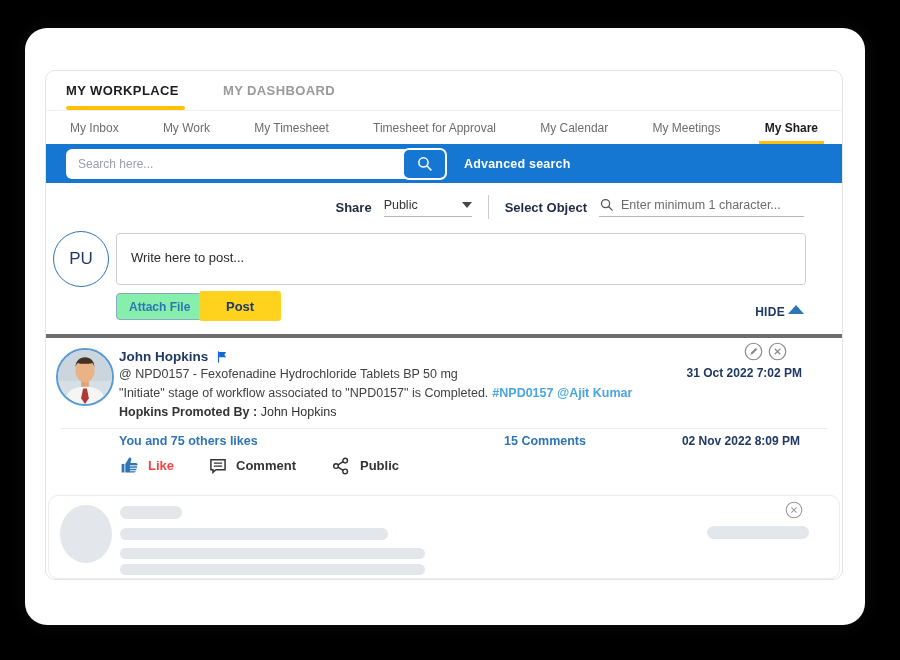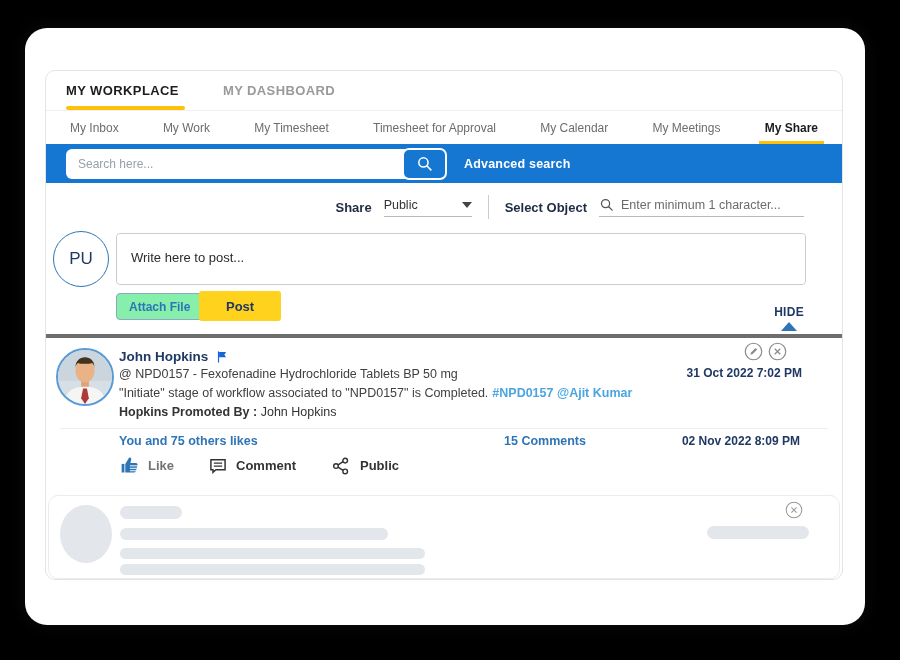--- a/index.html
+++ b/index.html
@@ -37,21 +37,21 @@
   .object-input { border:none; outline:none; font-size:12.5px; color:#555; width:100%; font-family:inherit; }
   .object-input::placeholder { color:#6b6b6b; }
 
   
   .composer-avatar { position:absolute; left:7px; top:160px; width:56px; height:56px; border:1.5px solid #2E75B6; border-radius:50%; display:flex; align-items:center; justify-content:center; font-size:17px; color:#203864; background:#fff; }
   .post-box { position:absolute; left:70px; top:162px; width:690px; height:52px; border:1px solid #ccc; border-radius:4px; }
   .post-input { width:100%; height:100%; border:none; resize:none; padding:16px 14px; font-size:13px; outline:none; border-radius:4px; font-family:inherit; color:#222; }
   .post-input::placeholder { color:#2b2b2b; opacity:1; }
   .attach-btn { position:absolute; left:70px; top:222px; height:27px; padding:0 12px; background:#86efac; border:1px solid #8ba8c4; border-radius:4px; color:#2E75B6; font-weight:bold; font-size:12px; cursor:pointer; font-family:inherit; }
   .post-btn { position:absolute; left:153px; top:220px; height:30px; padding:0 27px; background:#FFD21E; border:none; border-radius:3px; color:#203864; font-weight:bold; font-size:13px; cursor:pointer; font-family:inherit; }
-  .hide-wrap { position:absolute; right:38px; top:234px; display:flex; flex-direction:column; align-items:center; gap:3px; cursor:pointer; }
+  .hide-wrap { position:absolute; right:38px; top:234px; display:flex; flex-direction:row; align-items:flex-start; gap:3px; cursor:pointer; }
   .hide-label { font-size:12px; font-weight:bold; color:#203864; letter-spacing:.3px; }
   .tri-up { width:0; height:0; border-left:8px solid transparent; border-right:8px solid transparent; border-bottom:9px solid #2E75B6; }
   .thick-divider { position:absolute; top:263px; left:0; right:0; height:4px; background:#6d6d6d; }
 
   
   .feed-avatar { position:absolute; left:10px; top:277px; width:58px; height:58px; border-radius:50%; border:2px solid #5b9bd5; overflow:hidden; background:#dce4ea; }
   .feed-name-row { position:absolute; left:73px; top:278px; display:flex; align-items:center; gap:7px; }
   .feed-name { font-size:13.5px; font-weight:bold; color:#203864; }
   .post-icons { position:absolute; top:271px; right:55px; display:flex; gap:5px; }
   .icon-btn { cursor:pointer; display:flex; }
@@ -60,21 +60,21 @@
   .post-body { position:absolute; left:73px; top:315px; font-size:12.5px; color:#404040; }
   .mentions { color:#4BA6DF; font-weight:600; margin-left:4px; }
   .post-promoted { position:absolute; left:73px; top:334px; font-size:12.5px; color:#333; }
   .promoted-label { font-weight:bold; }
   .feed-divider { position:absolute; left:14px; right:14px; top:357px; height:1px; background:#ededed; }
   .likes-text { position:absolute; left:73px; top:363px; font-size:12.5px; font-weight:bold; color:#2E75B6; cursor:pointer; }
   .comments-text { position:absolute; left:458px; top:363px; font-size:12.5px; font-weight:bold; color:#2E75B6; cursor:pointer; }
   .post-date2 { position:absolute; top:363px; right:42px; font-size:12px; color:#203864; font-weight:600; }
   .actions-row { position:absolute; left:73px; top:384px; display:flex; align-items:center; gap:34px; }
   .action { display:flex; align-items:center; gap:8px; cursor:pointer; font-size:13px; color:#333; font-weight:600; }
-  .action.like { color:#737373; font-weight:bold; }
+  .action.like { color:#ef4444; font-weight:bold; }
 
   
   .skeleton-card { position:absolute; left:2px; top:424px; width:792px; height:84px; border:1px solid #ececec; border-radius:10px; background:#fff; }
   .sk-avatar { position:absolute; left:11px; top:9px; width:52px; height:58px; border-radius:50%; background:#E3E6EA; }
   .sk-bar { position:absolute; background:#E3E6EA; border-radius:7px; }
   .sk-bar1 { left:71px; top:10px; width:62px; height:13px; }
   .sk-bar2 { left:71px; top:32px; width:268px; height:12px; }
   .sk-bar3 { left:71px; top:52px; width:305px; height:11px; }
   .sk-bar4 { left:71px; top:68px; width:305px; height:11px; }
   .sk-right-bar { right:30px; top:30px; width:102px; height:13px; }

